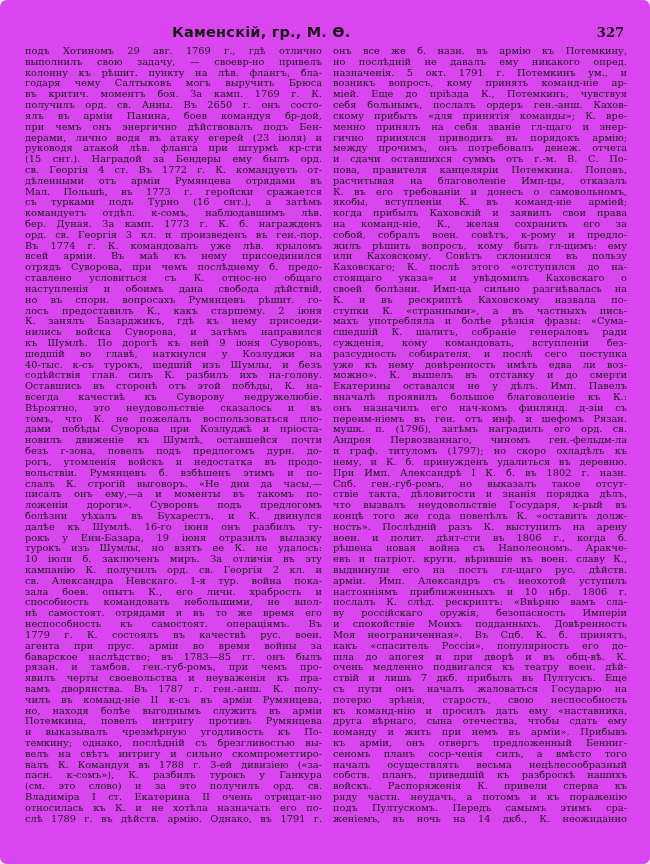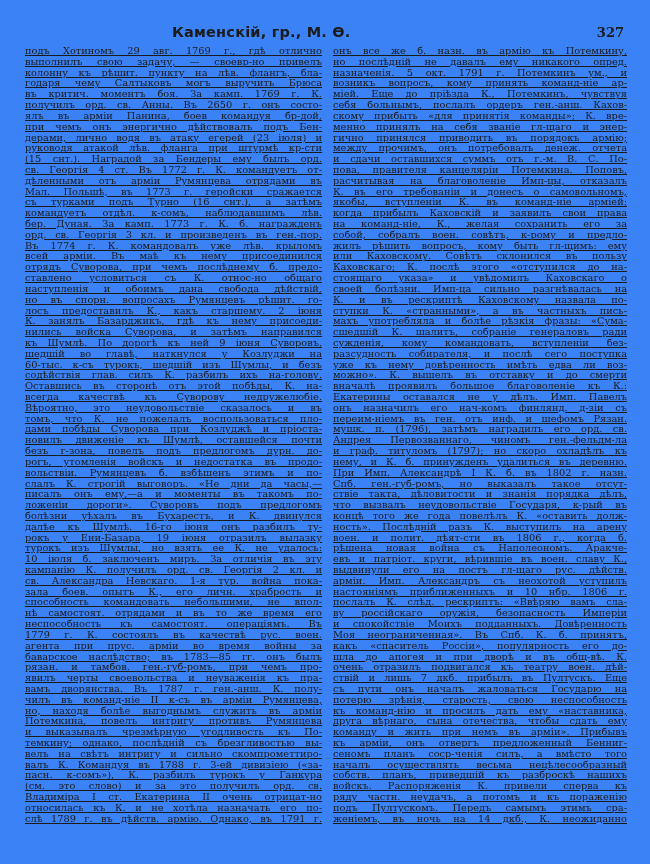--- a/index.html
+++ b/index.html
@@ -2,24 +2,25 @@
 <html lang="ru"><head>
 <meta charset="utf-8">
 <style>
   * { margin: 0; padding: 0; box-sizing: border-box; }
   html, body { width: 650px; height: 864px; }
   body { background: #e8e6e0; }
   .page {
     position: relative;
     width: 650px;
     height: 864px;
-    background: #3b82f6;
+    background: #d946ef;
     font-family: "DejaVu Serif", serif;
     color: #1b1b1b;
     overflow: hidden;
+    border-radius: 7px;
   }
   .running-head {
     position: absolute;
     top: 24px;
     left: 0;
     width: 650px;
     height: 18px;
   }
   .running-head .title {
     position: absolute;
@@ -40,21 +41,20 @@
     font-size: 13px;
     margin-left: 24px;
   }
   .columns {
     position: absolute;
     top: 46px;
     left: 25px;
     width: 602px;
     display: flex;
     gap: 11px;
-    text-decoration: underline;
   }
   .col { flex: none; }
   .col.left  { width: 297px; }
   .col.right { width: 294px; }
   .line {
     height: 10.82px;
     line-height: 10.82px;
     font-size: 9.8px;
     text-align: justify;
     text-align-last: justify;
@@ -96,21 +96,21 @@
         <div class="line">всей арміи. Въ маѣ къ нему присоединился</div>
         <div class="line">отрядъ Суворова, при чемъ послѣднему б. предо-</div>
         <div class="line">ставлено условиться съ К. относ-но общаго</div>
         <div class="line">наступленія и обоимъ дана свобода дѣйствій,</div>
         <div class="line">но въ спорн. вопросахъ Румянцевъ рѣшит. го-</div>
         <div class="line">лосъ предоставилъ К., какъ старшему. 2 іюня</div>
         <div class="line">К. занялъ Базарджикъ, гдѣ къ нему присоеди-</div>
         <div class="line">нились войска Суворова, и затѣмъ направился</div>
         <div class="line">къ Шумлѣ. По дорогѣ къ ней 9 іюня Суворовъ,</div>
         <div class="line">шедшій во главѣ, наткнулся у Козлуджи на</div>
-        <div class="line">60-тыс. к-съ турокъ, шедшій изъ Шумлы, и безъ</div>
+        <div class="line">40-тыс. к-съ турокъ, шедшій изъ Шумлы, и безъ</div>
         <div class="line">содѣйствія глав. силъ К. разбилъ ихъ на-голову.</div>
         <div class="line">Оставшись въ сторонѣ отъ этой побѣды, К. на-</div>
         <div class="line">всегда качествѣ къ Суворову недружелюбіе.</div>
         <div class="line">Вѣроятно, это неудовольствіе сказалось и въ</div>
         <div class="line">томъ, что К. не пожелалъ воспользоваться пло-</div>
         <div class="line">дами побѣды Суворова при Козлуджѣ и пріоста-</div>
         <div class="line">новилъ движеніе къ Шумлѣ, оставшейся почти</div>
         <div class="line">безъ г-зона, повелъ подъ предлогомъ дурн. до-</div>
         <div class="line">рогъ, утомленія войскъ и недостатка въ продо-</div>
         <div class="line">вольствіи. Румянцевъ б. взбѣшенъ этимъ и по-</div>
@@ -172,22 +172,22 @@
         <div class="line">стоящаго указа» и увѣдомилъ Каховскаго о</div>
         <div class="line">своей болѣзни. Имп-ца сильно разгнѣвалась на</div>
         <div class="line">К. и въ рескриптѣ Каховскому назвала по-</div>
         <div class="line">ступки К. «странными», а въ частныхъ пись-</div>
         <div class="line">махъ употребляла и болѣе рѣзкія фразы: «Сума-</div>
         <div class="line">сшедшій К. шалитъ, собраніе генераловъ ради</div>
         <div class="line">сужденія, кому командовать, вступленіи без-</div>
         <div class="line">разсудность собирателя, и послѣ сего поступка</div>
         <div class="line">уже къ нему довѣренность имѣть едва ли воз-</div>
         <div class="line">можно». К. вышелъ въ отставку и до смерти</div>
+        <div class="line">Екатерины оставался не у дѣлъ. Имп. Павелъ</div>
         <div class="line">вначалѣ проявилъ большое благоволеніе къ К.:</div>
-        <div class="line">Екатерины оставался не у дѣлъ. Имп. Павелъ</div>
         <div class="line">онъ назначилъ его нач-комъ финлянд. д-зіи съ</div>
         <div class="line">переим-ніемъ въ ген. отъ инф. и шефомъ Рязан.</div>
         <div class="line">мушк. п. (1796), затѣмъ наградилъ его орд. св.</div>
         <div class="line">Андрея Первозваннаго, чиномъ ген.-фельдм-ла</div>
         <div class="line">и граф. титуломъ (1797); но скоро охладѣлъ къ</div>
         <div class="line">нему, и К. б. принужденъ удалиться въ деревню.</div>
         <div class="line">При Имп. Александрѣ I К. б. въ 1802 г. назн.</div>
         <div class="line">Спб. ген.-губ-ромъ, но выказалъ такое отсут-</div>
         <div class="line">ствіе такта, дѣловитости и знанія порядка дѣлъ,</div>
         <div class="line">что вызвалъ неудовольствіе Государя, к-рый въ</div>
@@ -198,21 +198,21 @@
         <div class="line">евъ и патріот. круги, вѣрившіе въ воен. славу К.,</div>
         <div class="line">выдвинули его на постъ гл-щаго рус. дѣйств.</div>
         <div class="line">арміи. Имп. Александръ съ неохотой уступилъ</div>
         <div class="line">настояніямъ приближенныхъ и 10 нбр. 1806 г.</div>
         <div class="line">послалъ К. слѣд. рескриптъ: «Ввѣряю вамъ сла-</div>
         <div class="line">ву россійскаго оружія, безопасность Имперіи</div>
         <div class="line">и спокойствіе Моихъ подданныхъ. Довѣренность</div>
         <div class="line">Моя неограниченная». Въ Спб. К. б. принятъ,</div>
         <div class="line">какъ «спаситель Россіи», популярность его до-</div>
         <div class="line">шла до апогея и при дворѣ и въ общ-вѣ. К.</div>
-        <div class="line">очень отразилъ подвигался къ театру воен. дѣй-</div>
+        <div class="line">очень медленно подвигался къ театру воен. дѣй-</div>
         <div class="line">ствій и лишь 7 дкб. прибылъ въ Пултускъ. Еще</div>
         <div class="line">съ пути онъ началъ жаловаться Государю на</div>
         <div class="line">потерю зрѣнія, старость, свою неспособность</div>
         <div class="line">къ команд-нію и просилъ дать ему «наставника,</div>
         <div class="line">друга вѣрнаго, сына отечества, чтобы сдать ему</div>
         <div class="line">команду и жить при немъ въ арміи». Прибывъ</div>
         <div class="line">къ арміи, онъ отвергъ предложенный Бенниг-</div>
         <div class="line">сеномъ планъ соср-ченія силъ, а вмѣсто того</div>
         <div class="line">началъ осуществлять весьма нецѣлесообразный</div>
         <div class="line">собств. планъ, приведшій къ разброскѣ нашихъ</div>

